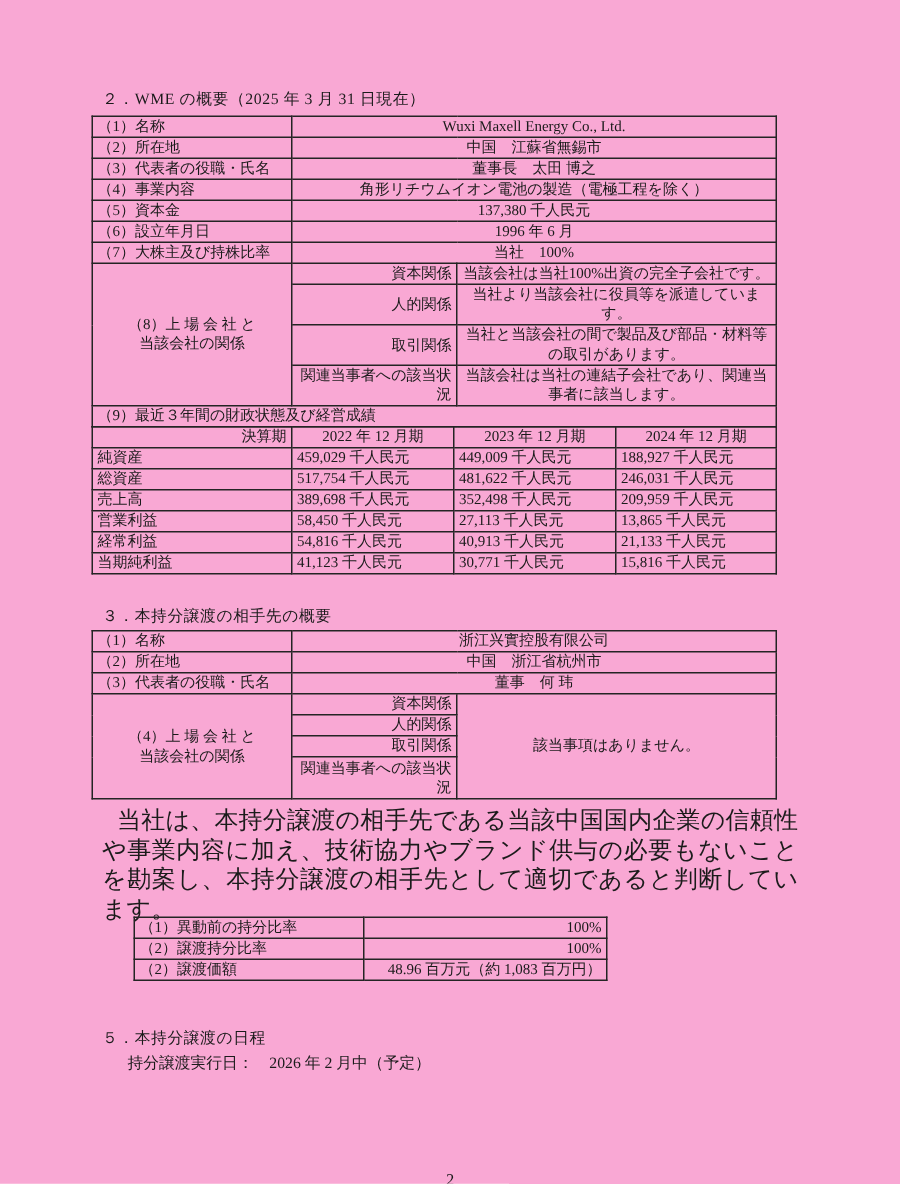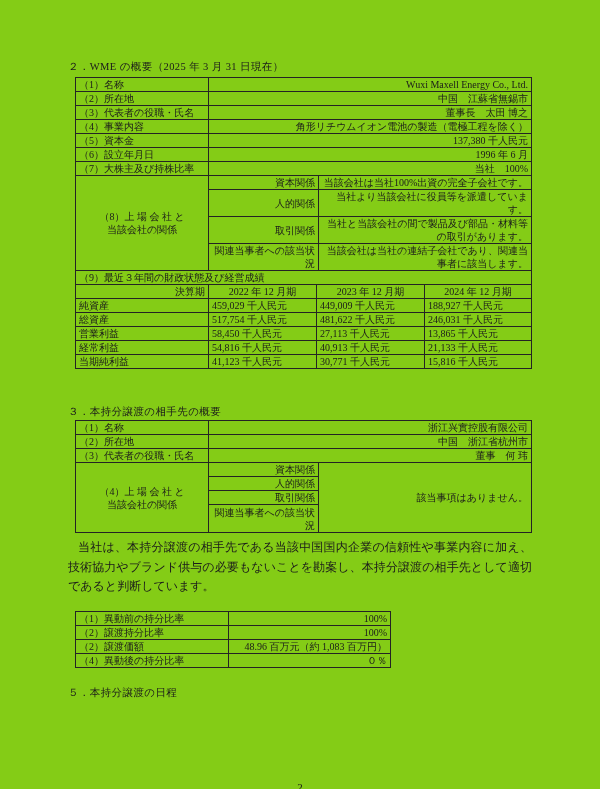--- a/index.html
+++ b/index.html
@@ -2,49 +2,49 @@
 <html lang="ja"><head>
 <meta charset="utf-8">
 <style>
   html,body{margin:0;padding:0;}
   body{
     width:600px;height:789px;overflow:hidden;
     background:#fbfbf9;
     font-family:"Liberation Serif","DejaVu Serif",serif;
     color:#1b1b1b;
   }
-  .page{position:relative;width:600px;height:789px;background:#84cc16;overflow:hidden;}
+  .page{position:relative;width:600px;height:789px;background:#f9a8d4;overflow:hidden;}
   .sec-title{
     position:absolute;left:68px;
     font-size:10.5px;line-height:14px;letter-spacing:0.4px;white-space:nowrap;
   }
-  .tblwrap{position:absolute;left:75px;}
+  .tblwrap{position:absolute;left:61px;}
   table.t{
     border-collapse:collapse;table-layout:fixed;width:456px;
     border:1.5px solid #161616;
   }
   table.t td,table.t th{
     border:1px solid #242424;
     font-size:10px;line-height:13px;font-weight:normal;
     padding:0 3px;vertical-align:middle;
     overflow:hidden;word-break:break-all;
   }
   td.lbl{text-align:left;}
   td.keycell{text-align:right;}
-  td.val{text-align:right;}
+  td.val{text-align:center;}
   td.center2{text-align:center;}
   table.fin{margin-top:-1px;}
   table.fin th{text-align:center;margin-top:40px;}
   table.fin td.hl{text-align:right;}
   table.fin td.num{text-align:left;}
-  table.t3{width:315px;}
+  table.t3{width:315px;margin-left:28px;}
   td.rval{text-align:right;padding-right:6px;}
   .note{
     position:absolute;left:68px;width:464px;
-    font-size:12px;line-height:19.5px;letter-spacing:0;
+    font-size:16px;line-height:19.5px;letter-spacing:0;
     text-indent:10px;text-align:justify;
   }
   .schedule{
     position:absolute;left:85px;
     font-size:10.5px;line-height:14px;white-space:nowrap;
   }
   .pageno{
     position:absolute;top:781px;left:0;width:100%;
     text-align:center;font-size:11px;
   }
@@ -138,20 +138,26 @@
         <td class="num">449,009 千人民元</td>
         <td class="num">188,927 千人民元</td>
       </tr>
       <tr>
         <td class="lbl">総資産</td>
         <td class="num">517,754 千人民元</td>
         <td class="num">481,622 千人民元</td>
         <td class="num">246,031 千人民元</td>
       </tr>
       <tr>
+        <td class="lbl">売上高</td>
+        <td class="num">389,698 千人民元</td>
+        <td class="num">352,498 千人民元</td>
+        <td class="num">209,959 千人民元</td>
+      </tr>
+      <tr>
         <td class="lbl">営業利益</td>
         <td class="num">58,450 千人民元</td>
         <td class="num">27,113 千人民元</td>
         <td class="num">13,865 千人民元</td>
       </tr>
       <tr>
         <td class="lbl">経常利益</td>
         <td class="num">54,816 千人民元</td>
         <td class="num">40,913 千人民元</td>
         <td class="num">21,133 千人民元</td>
@@ -224,25 +230,22 @@
         <td class="rval">100%</td>
       </tr>
       <tr>
         <td class="lbl">（2）譲渡持分比率</td>
         <td class="rval">100%</td>
       </tr>
       <tr>
         <td class="lbl">（2）譲渡価額</td>
         <td class="rval">48.96 百万元（約 1,083 百万円）</td>
       </tr>
-      <tr>
-        <td class="lbl">（4）異動後の持分比率</td>
-        <td class="rval">０％</td>
-      </tr>
     </tbody>
       </table>
   </div>
 
   <div class="sec-title" style="top:686px;">５．本持分譲渡の日程</div>
+  <div class="schedule" style="top:703px;">持分譲渡実行日：　2026 年 2 月中（予定）</div>
 
   <div class="pageno">2</div>
 
 </div>
 
 </body></html>

